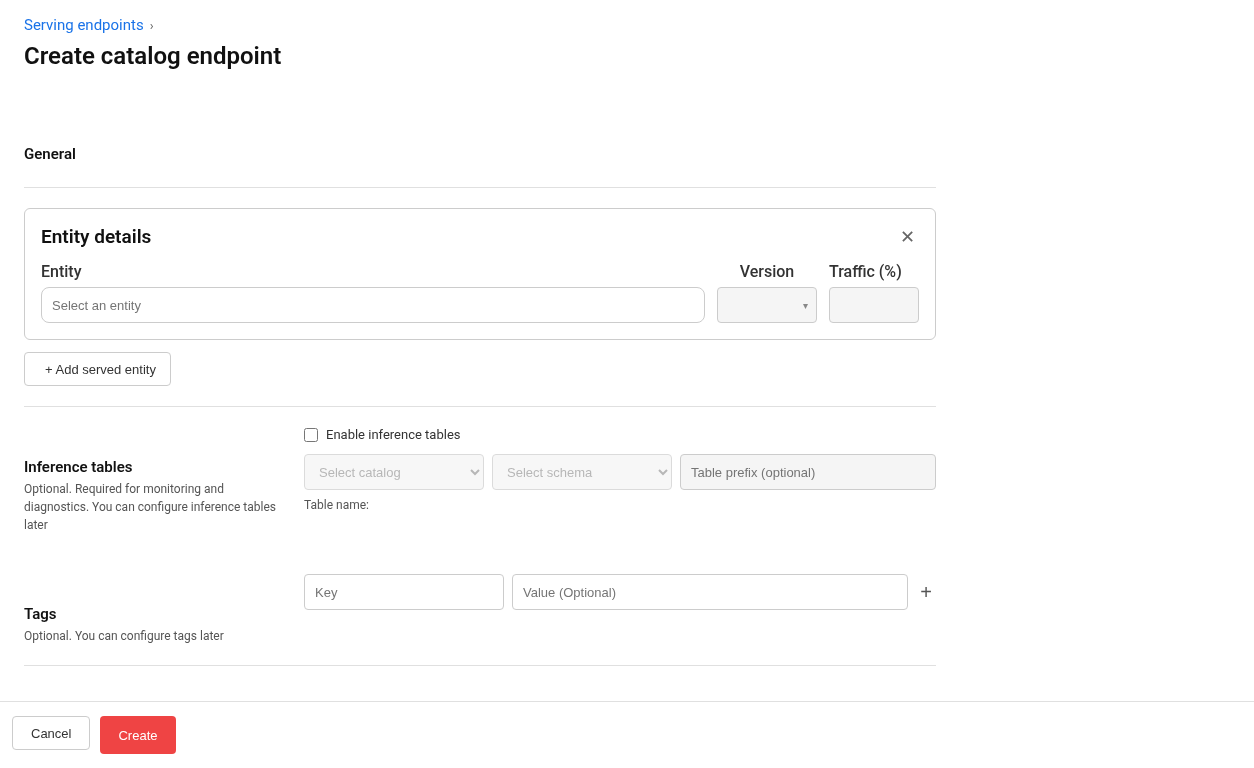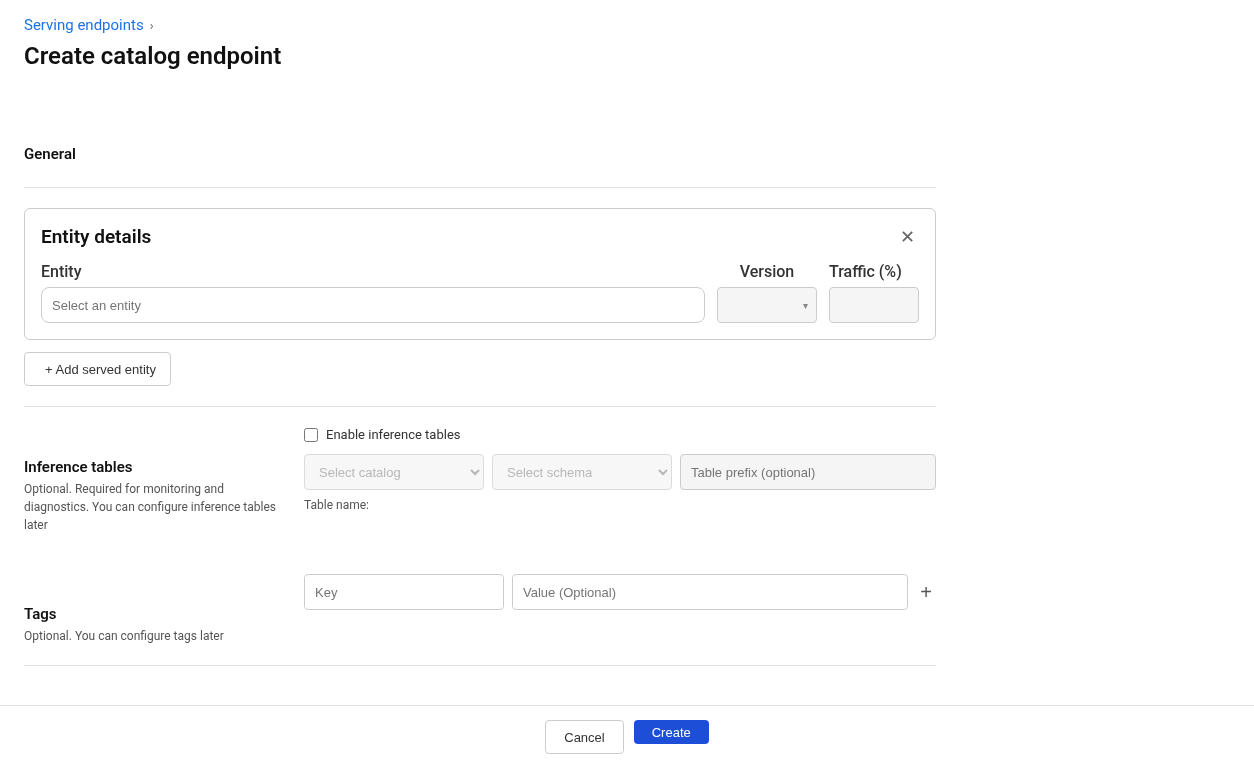--- a/index.html
+++ b/index.html
@@ -254,41 +254,41 @@
       margin-top: 4px;
     }
     
     .footer {
       position: fixed;
       bottom: 0;
       left: 0;
       right: 0;
       border-top: 1px solid #e0e0e0;
       background: #fff;
-      padding: 14px 23px;
-      display: flex;
-      justify-content: center;
+      padding: 14px 12px;
+      display: flex;
+      justify-content: flex-start;
       gap: 10px;
     }
     .btn-cancel {
       height: 34px;
       padding: 0 18px;
       border: 1px solid #ccc;
       border-radius: 4px;
       background: #fff;
       font-size: 13px;
       cursor: pointer;
       color: #333;
     }
     .btn-create {
-      height: 24px;
+      height: 38px;
       padding: 0 18px;
       border: none;
       border-radius: 4px;
-      background: #1d4ed8;
+      background: #ef4444;
       font-size: 13px;
       cursor: pointer;
       color: #fff;
       font-weight: 500;
     }
     .select-dropdown-wrapper {
       position: relative;
       display: flex;
       align-items: center;
       background: #f5f5f5;

